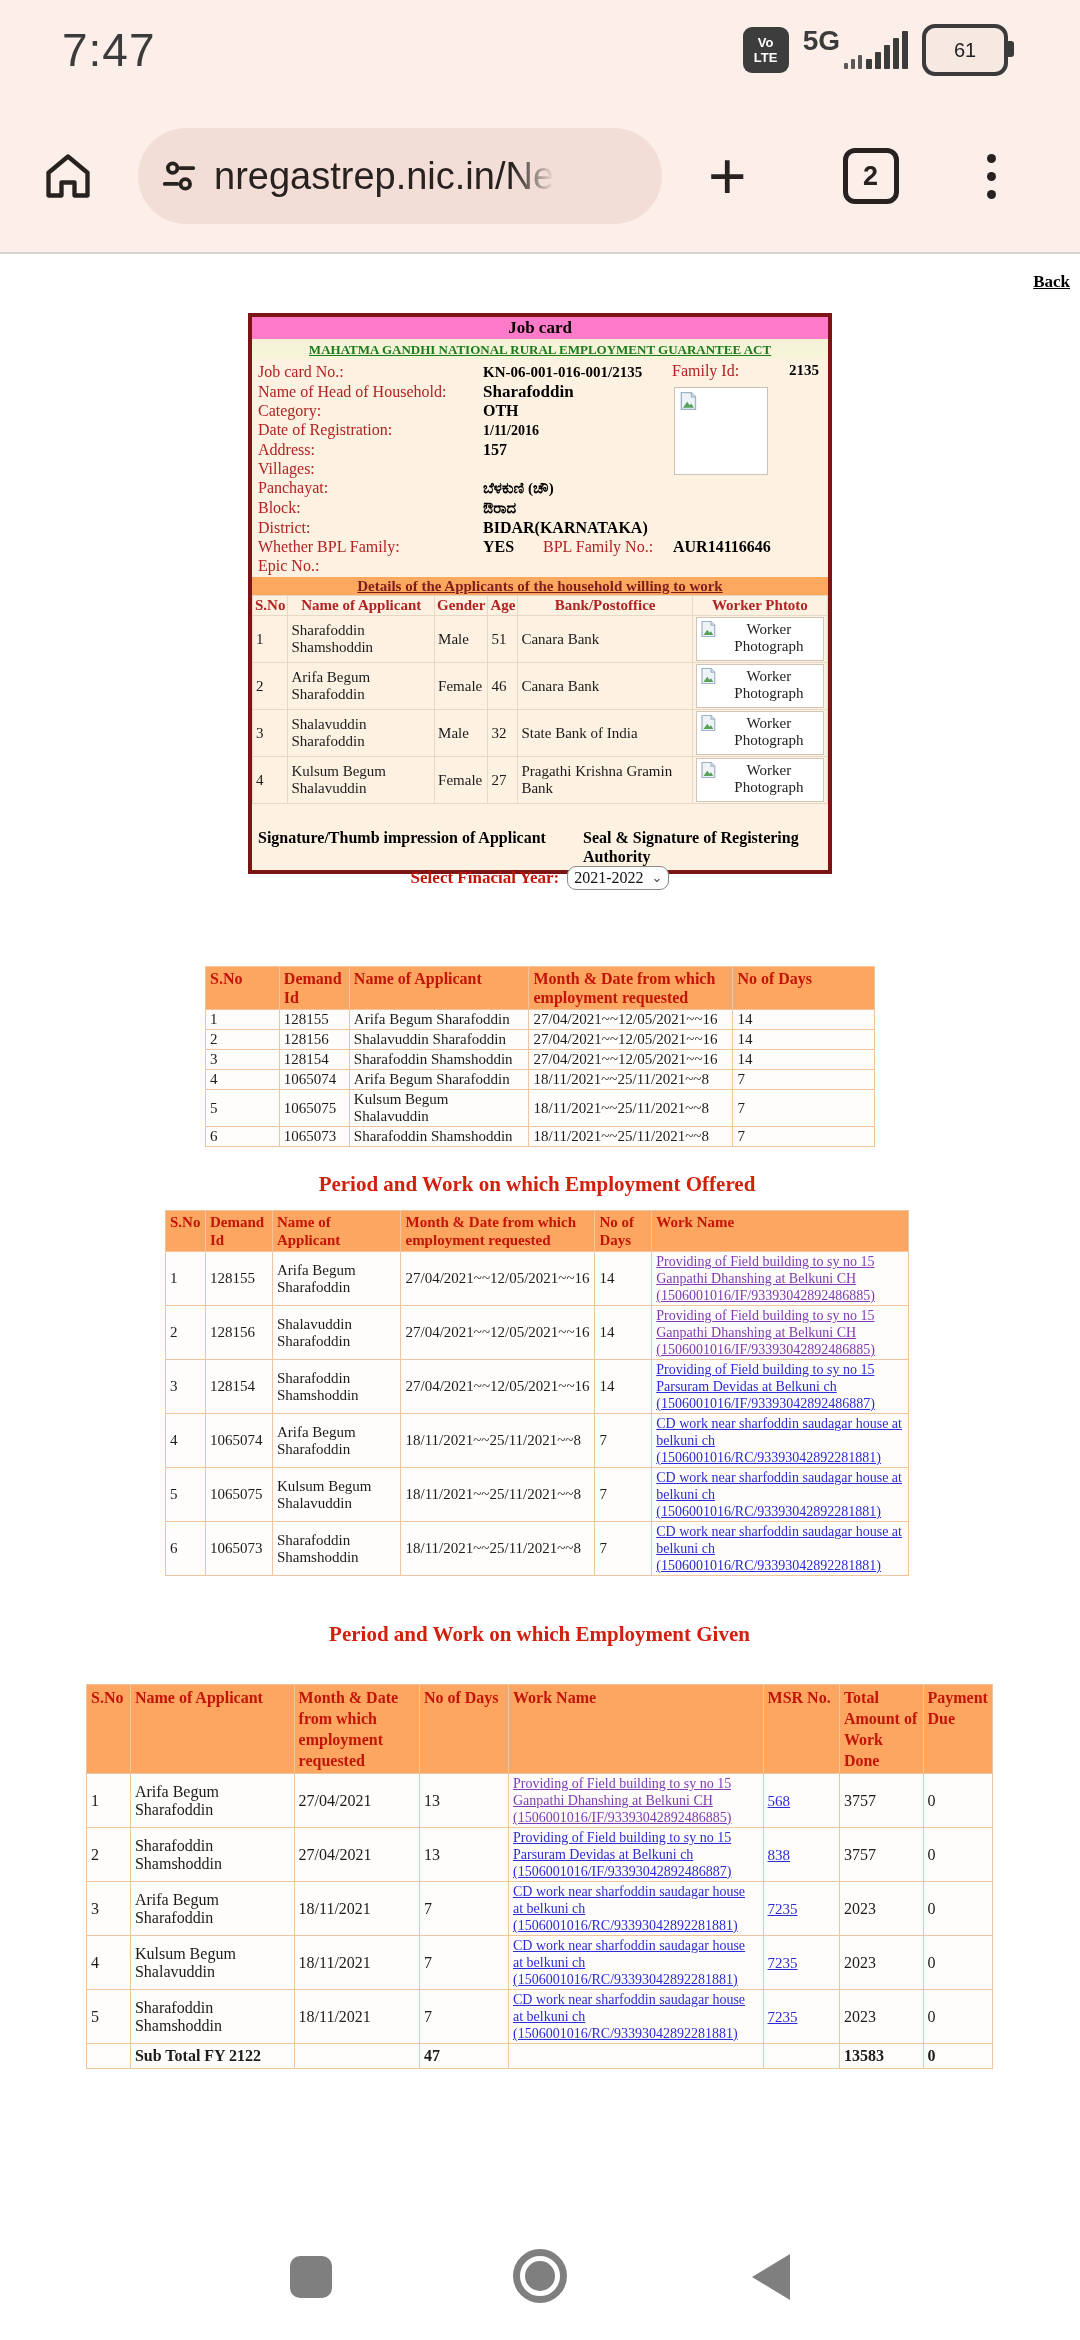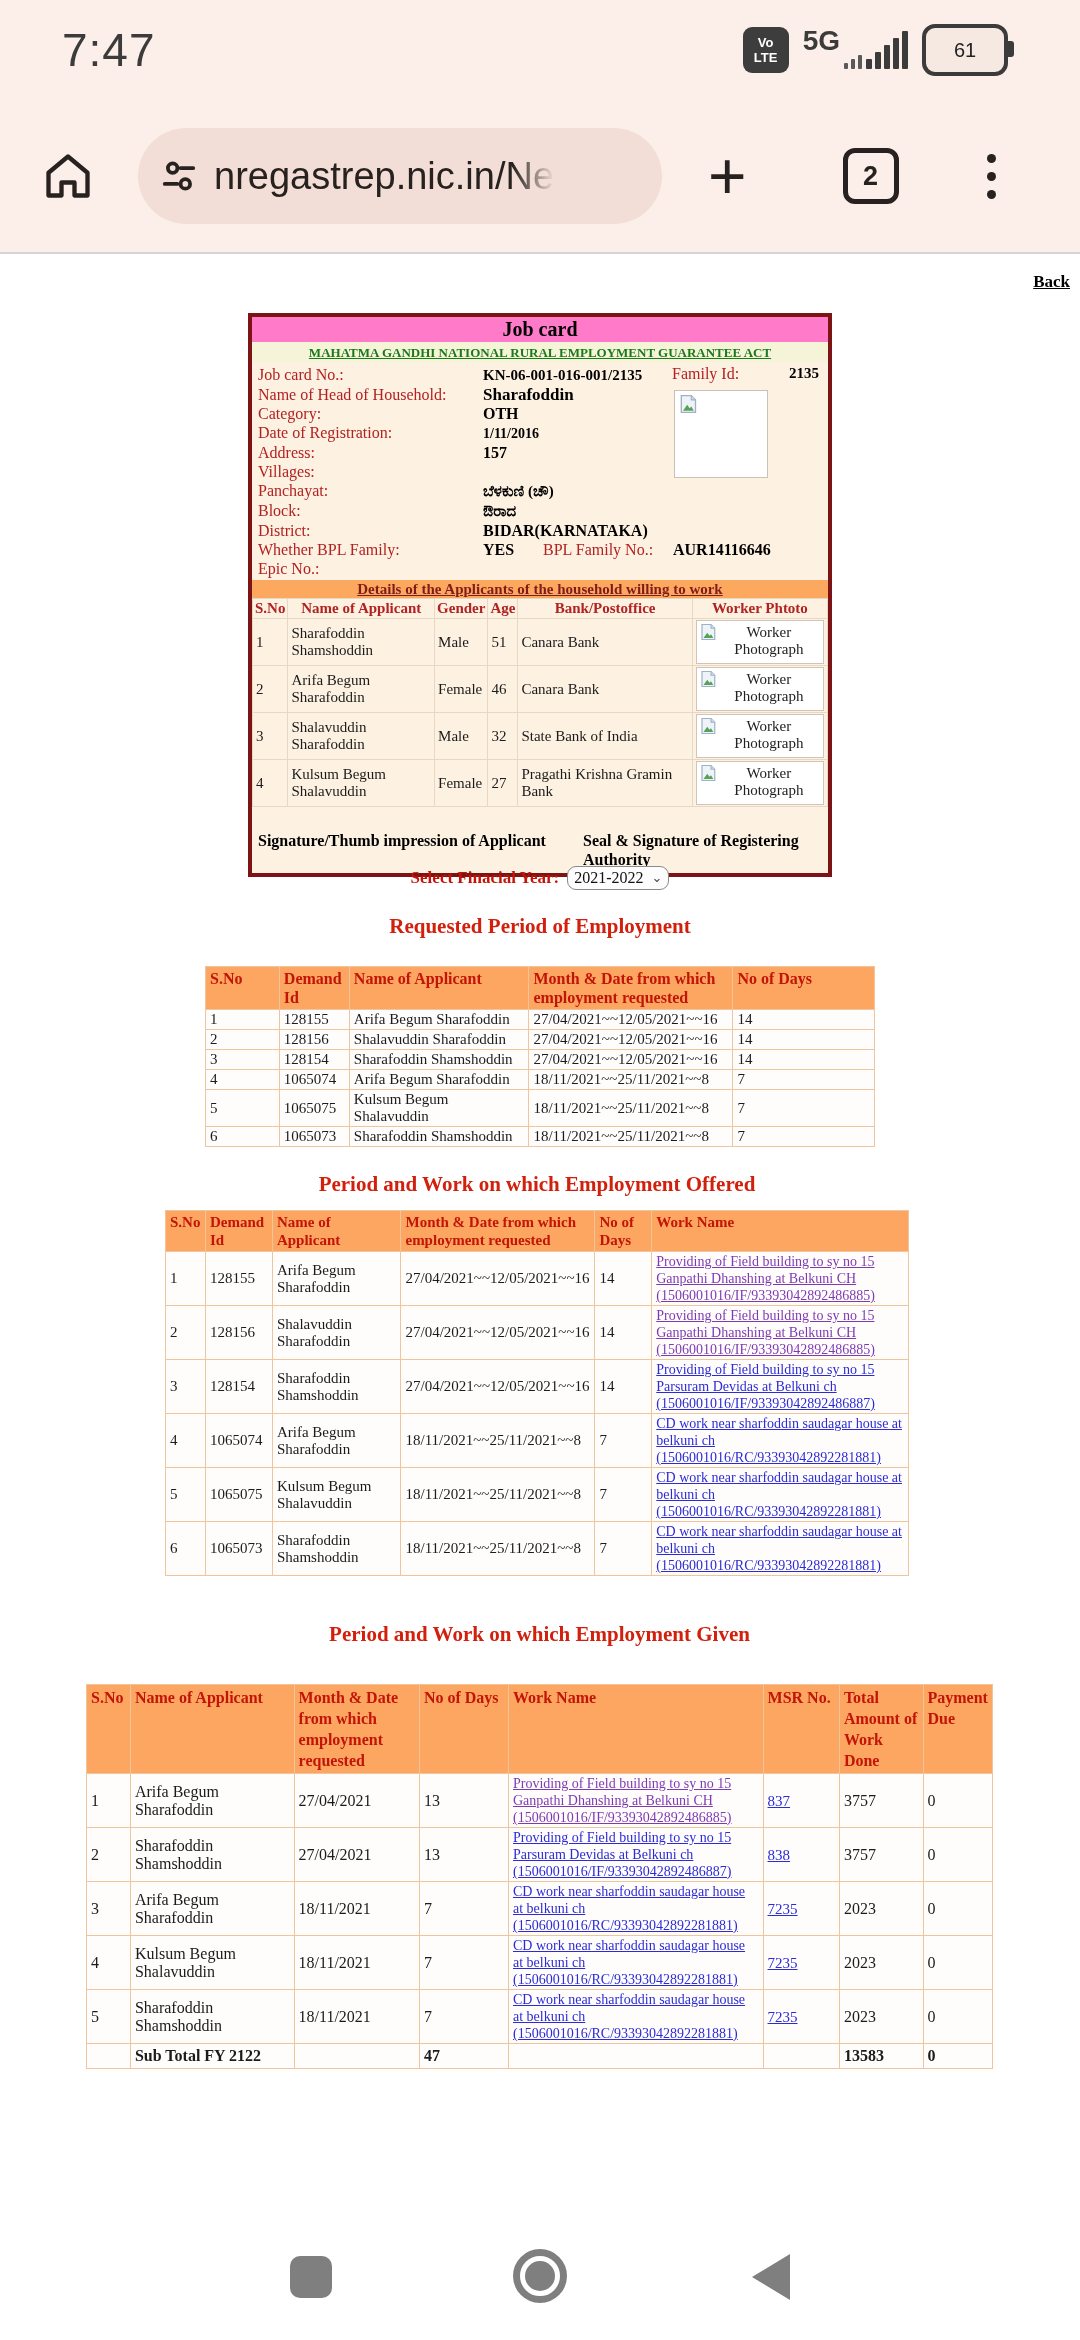--- a/index.html
+++ b/index.html
@@ -44,21 +44,21 @@
   .menu-btn i{width:9px;height:9px;border-radius:50%;background:#27221f;}
   .chrome-divider{position:absolute;left:0;top:252px;width:1080px;height:2px;background:#d7d3d0;}
 
   
   .content{position:absolute;left:0;top:254px;width:1080px;height:2086px;background:#fff;}
   .back-link{position:absolute;right:10px;top:18px;font-size:17px;font-weight:bold;color:#000;
     text-decoration:underline;cursor:pointer;}
 
   
   .jc{position:absolute;left:248px;top:59px;width:584px;border:4px solid #7c1315;background:#fdf1e1;box-sizing:border-box;}
-  .jc-title{background:#ff7ac8;text-align:center;font-weight:bold;font-size:20px;color:#000;padding:1px 0;}
+  .jc-title{background:#ff7ac8;text-align:center;font-weight:bold;font-size:17px;color:#000;padding:1px 0;}
   .jc-act{background:#f5f4d8;text-align:center;padding:1px 0;}
   .jc-act span{color:#1a7a1a;font-weight:bold;font-size:13px;text-decoration:underline;}
   .jc-body{position:relative;padding:3px 6px 0 6px;}
   .jcr{display:flex;align-items:baseline;min-height:19px;line-height:19px;}
   .jcl{width:225px;flex:none;color:#b22222;font-size:16px;}
   .jcv{font-weight:bold;color:#000;font-size:16px;}
   .sz15{font-size:15px;}.sz14{font-size:14px;}.sz17{font-size:17px;}
   .fam-label{position:absolute;left:420px;top:3px;color:#b22222;font-size:16px;}
   .fam-val{position:absolute;left:537px;top:3px;font-weight:bold;font-size:15px;}
   .photo-box{position:absolute;left:422px;top:28px;width:92px;height:86px;background:#fff;border:1px solid #c9c2b6;}
@@ -346,21 +346,20 @@
   </div>
 
   <div class="fy-row">
     <span class="fy-label">Select Finacial Year:</span>
     <span class="fy-select">
       <span>2021-2022</span>
       <span class="caret">⌄</span>
     </span>
   </div>
 
-  <div class="sec-title t-req">Requested Period of Employment</div>
   <table class="dtable req-table">
     <colgroup>
         <col style="width:74px">
         <col style="width:70px">
         <col style="width:180px">
         <col style="width:204px">
         <col style="width:142px">
       </colgroup>
     <thead>
       <tr>
@@ -528,21 +527,21 @@
       </tr>
     </thead>
     <tbody>
 
         <tr>
           <td>1</td>
           <td>Arifa Begum Sharafoddin</td>
           <td>27/04/2021</td>
           <td>13</td>
           <td class="workcell"><a class="visited">Providing of Field building to sy no 15 Ganpathi Dhanshing at Belkuni CH (1506001016/IF/93393042892486885)</a></td>
-          <td class="msr"><a>837</a></td>
+          <td class="msr"><a>568</a></td>
           <td>3757</td>
           <td>0</td>
         </tr>
 
         <tr>
           <td>2</td>
           <td>Sharafoddin Shamshoddin</td>
           <td>27/04/2021</td>
           <td>13</td>
           <td class="workcell"><a class="">Providing of Field building to sy no 15 Parsuram Devidas at Belkuni ch (1506001016/IF/93393042892486887)</a></td>

